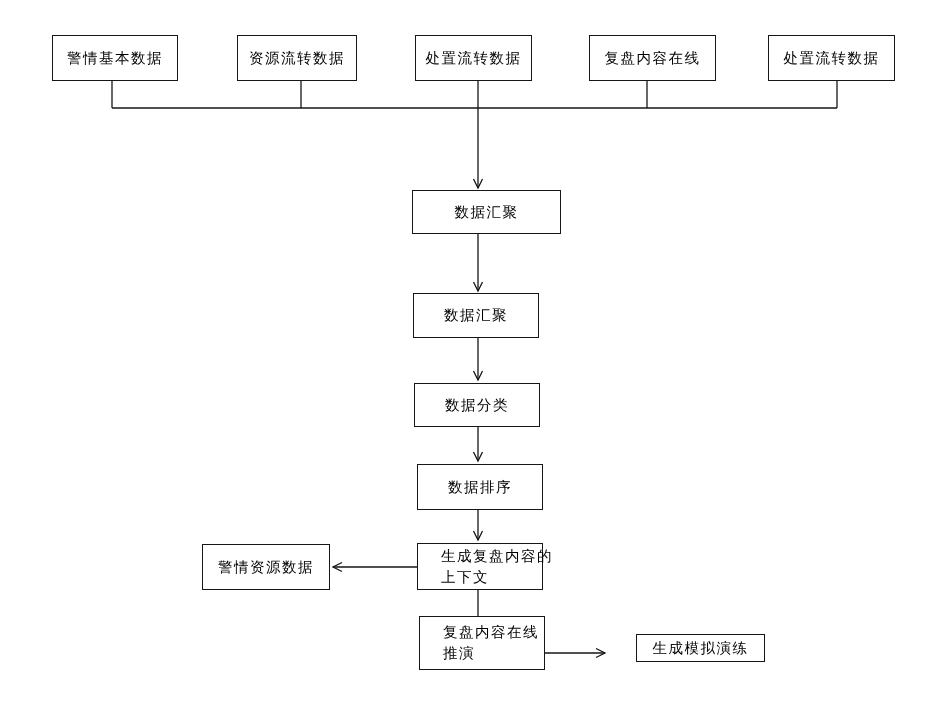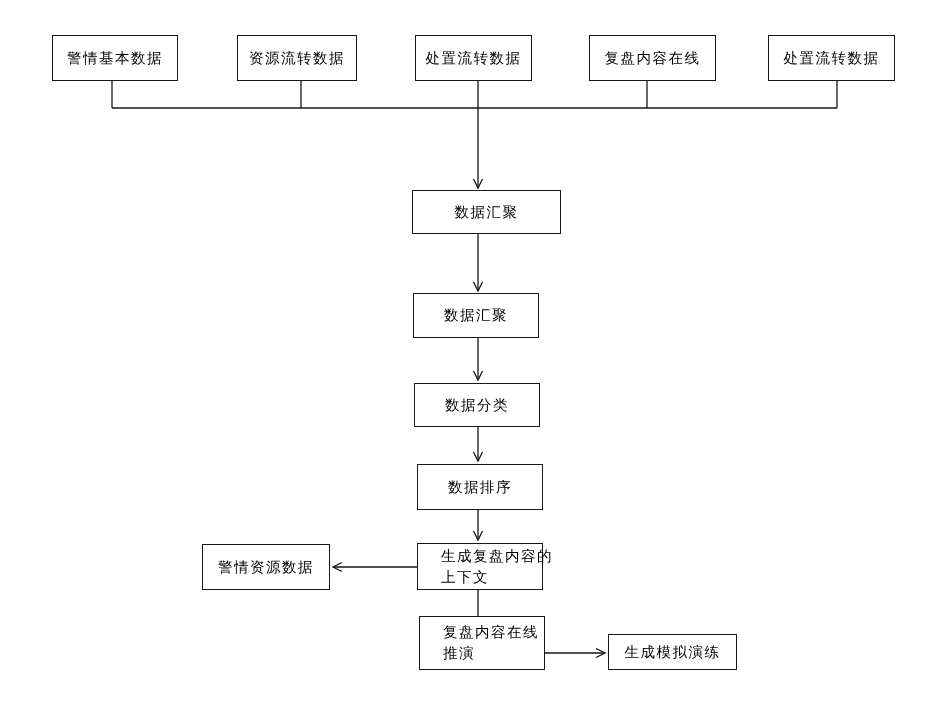--- a/index.html
+++ b/index.html
@@ -123,17 +123,17 @@
     </span>
   </div>
 
   <div class="node two-line" style="left:419px; top:616px; width:126px; height:54px">
     <span class="stack">
       <span>复盘内容在线</span>
       <span>推演</span>
     </span>
   </div>
 
-  <div class="node" style="left:608px; top:634px; width:129px; height:36px">
+  <div class="node" style="left:636px; top:634px; width:129px; height:28px">
     <span>生成模拟演练</span>
   </div>
 
 </div>
 
 </body></html>

